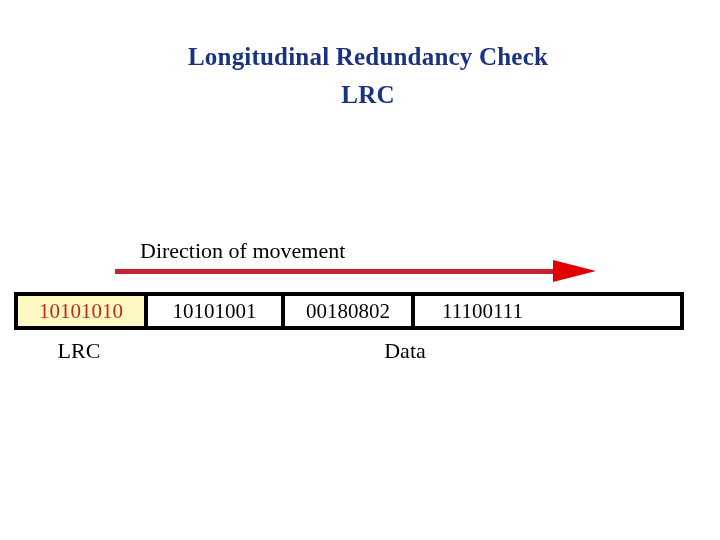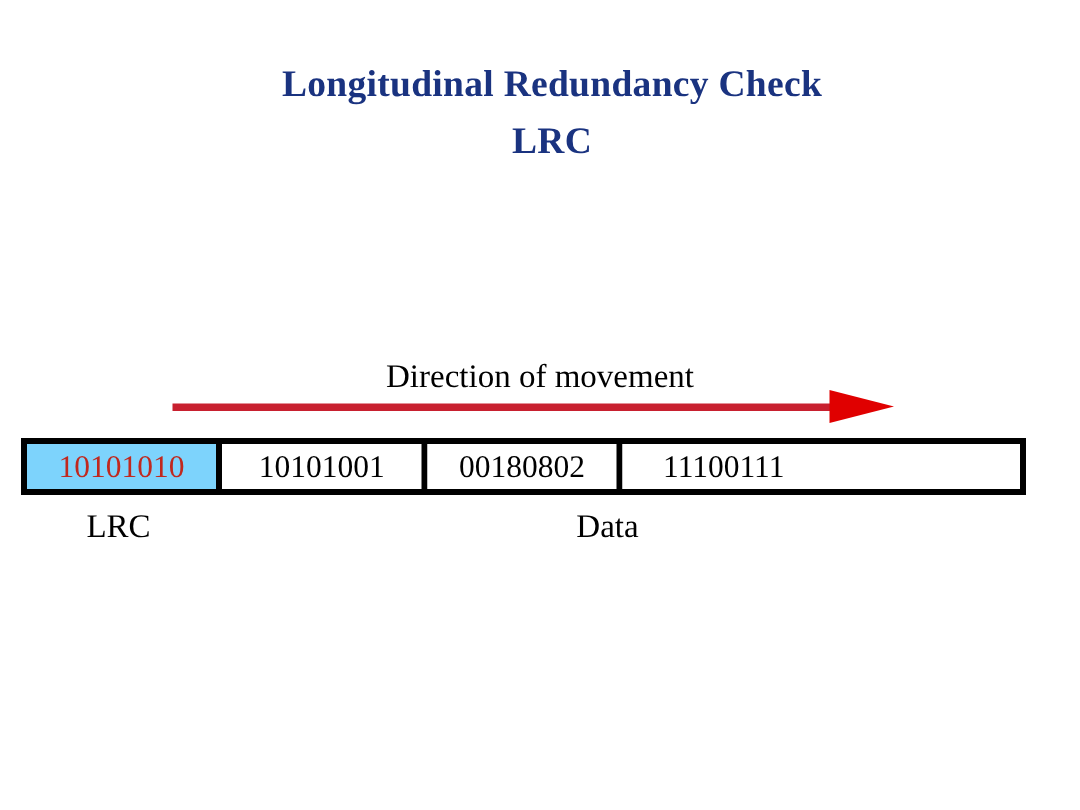--- a/index.html
+++ b/index.html
@@ -39,21 +39,21 @@
     letter-spacing: 0.2px;
   }
   .title-line { display: block; white-space: nowrap; }
 
   
   .direction-label {
     position: absolute;
     left: 140px;
     top: 238px;
     width: 440px;
-    text-align: center;
+    text-align: left;
     color: #000000;
     font-size: 22px;
     line-height: 26px;
     white-space: nowrap;
   }
 
   
   .arrow-wrap {
     position: absolute;
     left: 115px;
@@ -102,21 +102,21 @@
     line-height: 21px;
     color: #000000;
     background: #ffffff;
     border-right: 4px solid #000000;
     height: 100%;
     white-space: nowrap;
     overflow: hidden;
   }
   .cell:last-child { border-right: none; padding-left: 12px; }
   .cell.lrc-cell {
-    background: #7dd3fc;
+    background: #fef9c3;
     color: #c0281e;
   }
 
   
   .w-lrc  { width: 130px; }
   .w-d1   { width: 137px; }
   .w-d2   { width: 130px; }
   .w-d3   { width: 142px; }
   .w-d4   { width: 123px; }
 

